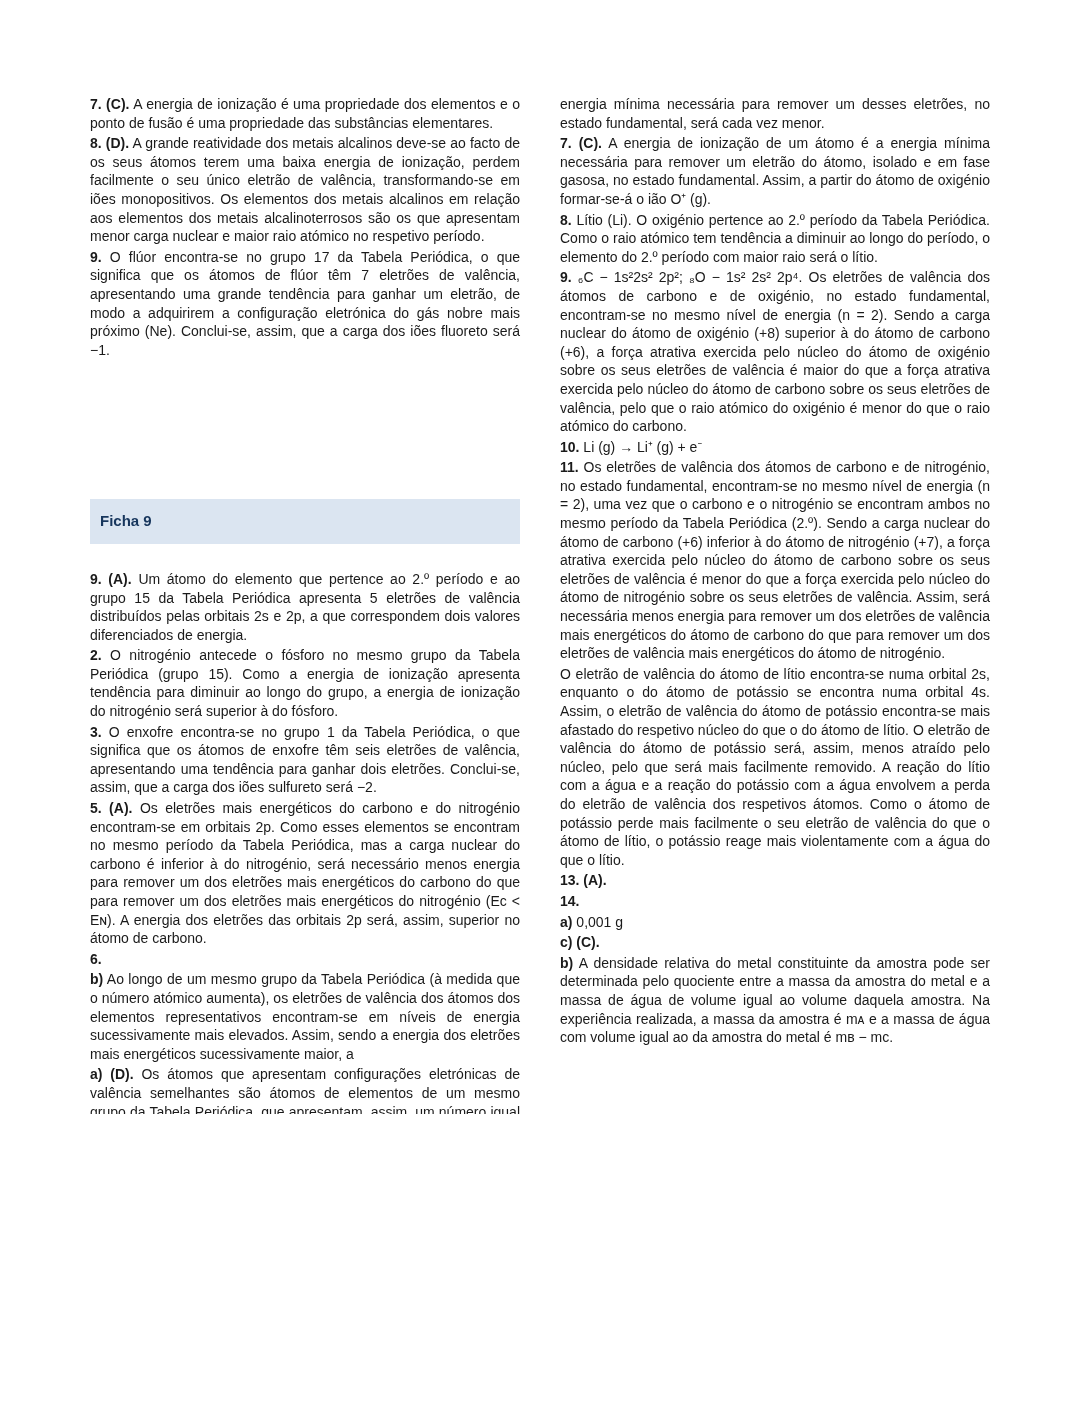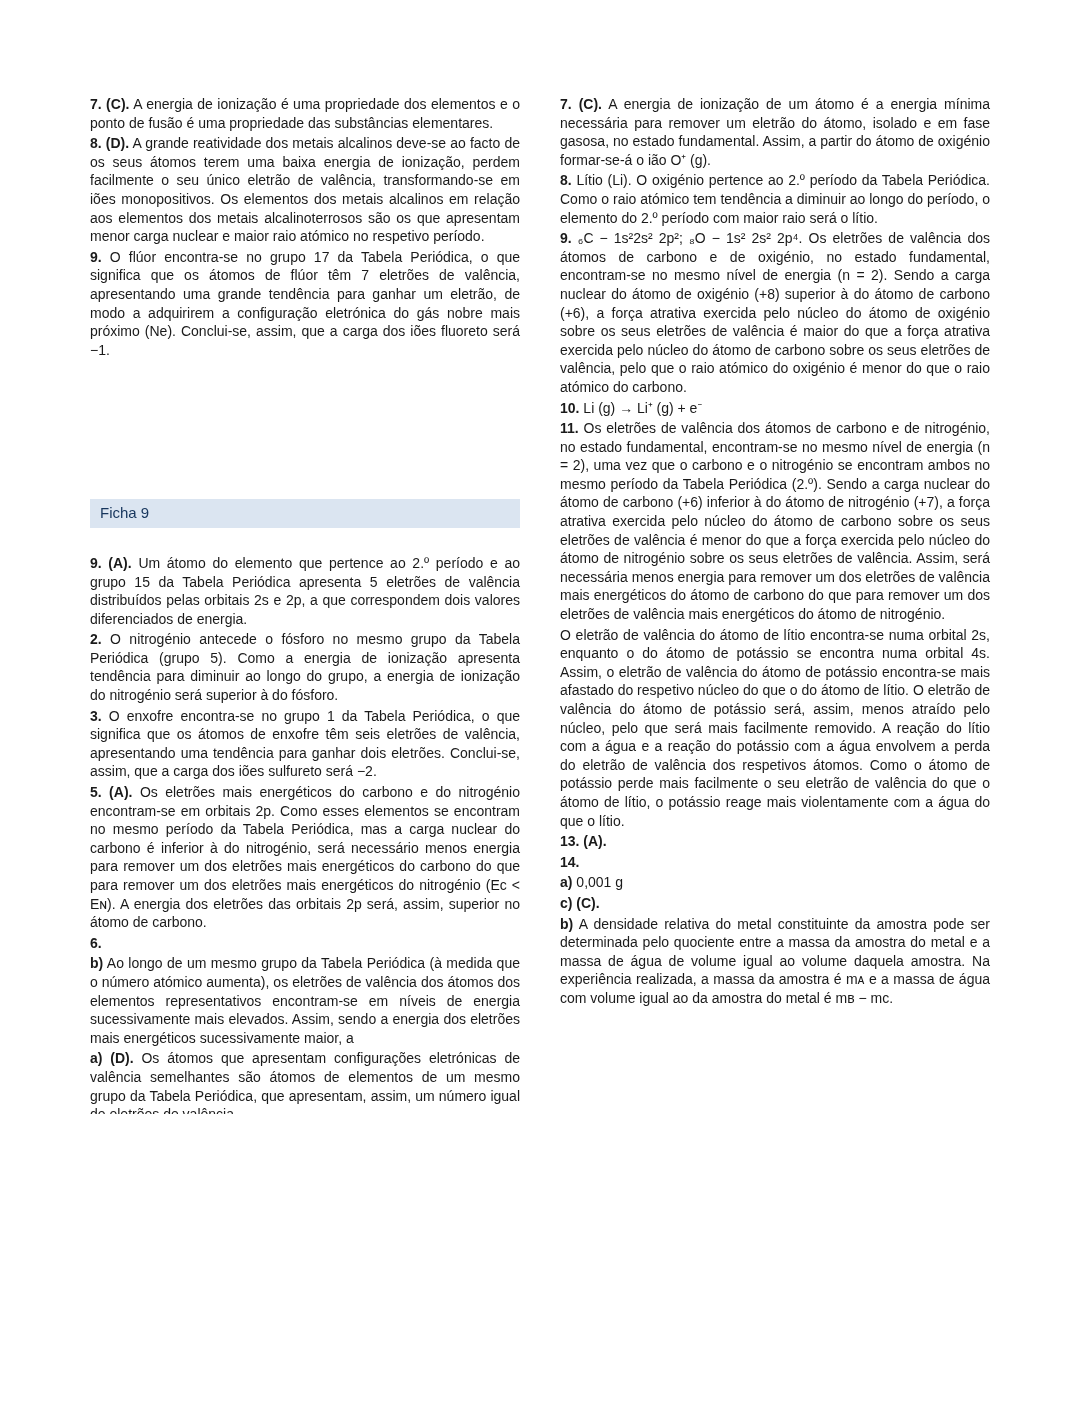--- a/index.html
+++ b/index.html
@@ -27,23 +27,23 @@
     line-height: 18.6px;
     text-align: justify;
   }
   .para { margin: 0 0 2px 0; }
   .lbl { font-weight: bold; }
   .ficha-band {
     margin-top: 140px;
     margin-bottom: 26px;
     background: #dbe5f1;
     color: #17365d;
-    font-weight: normal;
+    font-weight: bold;
     font-size: 15px;
-    padding: 5px 10px;
+    padding: 13px 10px;
   }
   .footer {
     position: absolute;
     left: 90px;
     right: 90px;
     top: 1322px;
     height: 26px;
   }
   .footer-center {
     text-align: center;
@@ -69,29 +69,30 @@
   <div class="columns">
 
     <div class="col">
       <p class="para"><b class="lbl">7. (C).</b> <span>A energia de ionização é uma propriedade dos elementos e o ponto de fusão é uma propriedade das substâncias elementares.</span></p>
       <p class="para"><b class="lbl">8. (D).</b> <span>A grande reatividade dos metais alcalinos deve-se ao facto de os seus átomos terem uma baixa energia de ionização, perdem facilmente o seu único eletrão de valência, transformando-se em iões monopositivos. Os elementos dos metais alcalinos em relação aos elementos dos metais alcalinoterrosos são os que apresentam menor carga nuclear e maior raio atómico no respetivo período.</span></p>
       <p class="para"><b class="lbl">9.</b> <span>O flúor encontra-se no grupo 17 da Tabela Periódica, o que significa que os átomos de flúor têm 7 eletrões de valência, apresentando uma grande tendência para ganhar um eletrão, de modo a adquirirem a configuração eletrónica do gás nobre mais próximo (Ne). Conclui-se, assim, que a carga dos iões fluoreto será −1.</span></p>
 
       <div class="ficha-band">Ficha 9</div>
 
       <p class="para"><b class="lbl">9. (A).</b> <span>Um átomo do elemento que pertence ao 2.º período e ao grupo 15 da Tabela Periódica apresenta 5 eletrões de valência distribuídos pelas orbitais 2s e 2p, a que correspondem dois valores diferenciados de energia.</span></p>
-      <p class="para"><b class="lbl">2.</b> <span>O nitrogénio antecede o fósforo no mesmo grupo da Tabela Periódica (grupo 5). Como a energia de ionização apresenta tendência para diminuir ao longo do grupo, a energia de ionização do nitrogénio será superior à do fósforo.</span></p>
+      <p class="para"><b class="lbl">2.</b> <span>O nitrogénio antecede o fósforo no mesmo grupo da Tabela Periódica (grupo 15). Como a energia de ionização apresenta tendência para diminuir ao longo do grupo, a energia de ionização do nitrogénio será superior à do fósforo.</span></p>
       <p class="para"><b class="lbl">3.</b> <span>O enxofre encontra-se no grupo 1 da Tabela Periódica, o que significa que os átomos de enxofre têm seis eletrões de valência, apresentando uma tendência para ganhar dois eletrões. Conclui-se, assim, que a carga dos iões sulfureto será −2.</span></p>
       <p class="para"><b class="lbl">5. (A).</b> <span>Os eletrões mais energéticos do carbono e do nitrogénio encontram-se em orbitais 2p. Como esses elementos se encontram no mesmo período da Tabela Periódica, mas a carga nuclear do carbono é inferior à do nitrogénio, será necessário menos energia para remover um dos eletrões mais energéticos do carbono do que para remover um dos eletrões mais energéticos do nitrogénio (Eᴄ &lt; Eɴ). A energia dos eletrões das orbitais 2p será, assim, superior no átomo de carbono.</span></p>
       <p class="para"><b class="lbl">6.</b> <span></span></p>
       <p class="para"><b class="lbl">b)</b> <span>Ao longo de um mesmo grupo da Tabela Periódica (à medida que o número atómico aumenta), os eletrões de valência dos átomos dos elementos representativos encontram-se em níveis de energia sucessivamente mais elevados. Assim, sendo a energia dos eletrões mais energéticos sucessivamente maior, a</span></p>
       <p class="para"><b class="lbl">a) (D).</b> <span>Os átomos que apresentam configurações eletrónicas de valência semelhantes são átomos de elementos de um mesmo grupo da Tabela Periódica, que apresentam, assim, um número igual de eletrões de valência.</span></p>
     </div>
 
     <div class="col">
+      <p class="para"><b class="lbl"></b> <span>energia mínima necessária para remover um desses eletrões, no estado fundamental, será cada vez menor.</span></p>
       <p class="para"><b class="lbl">7. (C).</b> <span>A energia de ionização de um átomo é a energia mínima necessária para remover um eletrão do átomo, isolado e em fase gasosa, no estado fundamental. Assim, a partir do átomo de oxigénio formar-se-á o ião O⁺ (g).</span></p>
       <p class="para"><b class="lbl">8.</b> <span>Lítio (Li). O oxigénio pertence ao 2.º período da Tabela Periódica. Como o raio atómico tem tendência a diminuir ao longo do período, o elemento do 2.º período com maior raio será o lítio.</span></p>
       <p class="para"><b class="lbl">9.</b> <span>₆C − 1s²2s² 2p²; ₈O − 1s² 2s² 2p⁴. Os eletrões de valência dos átomos de carbono e de oxigénio, no estado fundamental, encontram-se no mesmo nível de energia (n = 2). Sendo a carga nuclear do átomo de oxigénio (+8) superior à do átomo de carbono (+6), a força atrativa exercida pelo núcleo do átomo de oxigénio sobre os seus eletrões de valência é maior do que a força atrativa exercida pelo núcleo do átomo de carbono sobre os seus eletrões de valência, pelo que o raio atómico do oxigénio é menor do que o raio atómico do carbono.</span></p>
       <p class="para"><b class="lbl">10.</b> <span>Li (g) → Li⁺ (g) + e⁻</span></p>
       <p class="para"><b class="lbl">11.</b> <span>Os eletrões de valência dos átomos de carbono e de nitrogénio, no estado fundamental, encontram-se no mesmo nível de energia (n = 2), uma vez que o carbono e o nitrogénio se encontram ambos no mesmo período da Tabela Periódica (2.º). Sendo a carga nuclear do átomo de carbono (+6) inferior à do átomo de nitrogénio (+7), a força atrativa exercida pelo núcleo do átomo de carbono sobre os seus eletrões de valência é menor do que a força exercida pelo núcleo do átomo de nitrogénio sobre os seus eletrões de valência. Assim, será necessária menos energia para remover um dos eletrões de valência mais energéticos do átomo de carbono do que para remover um dos eletrões de valência mais energéticos do átomo de nitrogénio.</span></p>
       <p class="para"><b class="lbl"></b> <span>O eletrão de valência do átomo de lítio encontra-se numa orbital 2s, enquanto o do átomo de potássio se encontra numa orbital 4s. Assim, o eletrão de valência do átomo de potássio encontra-se mais afastado do respetivo núcleo do que o do átomo de lítio. O eletrão de valência do átomo de potássio será, assim, menos atraído pelo núcleo, pelo que será mais facilmente removido. A reação do lítio com a água e a reação do potássio com a água envolvem a perda do eletrão de valência dos respetivos átomos. Como o átomo de potássio perde mais facilmente o seu eletrão de valência do que o átomo de lítio, o potássio reage mais violentamente com a água do que o lítio.</span></p>
       <p class="para"><b class="lbl">13. (A).</b> <span></span></p>
       <p class="para"><b class="lbl">14.</b> <span></span></p>
       <p class="para"><b class="lbl">a)</b> <span>0,001 g</span></p>
       <p class="para"><b class="lbl">c) (C).</b> <span></span></p>

